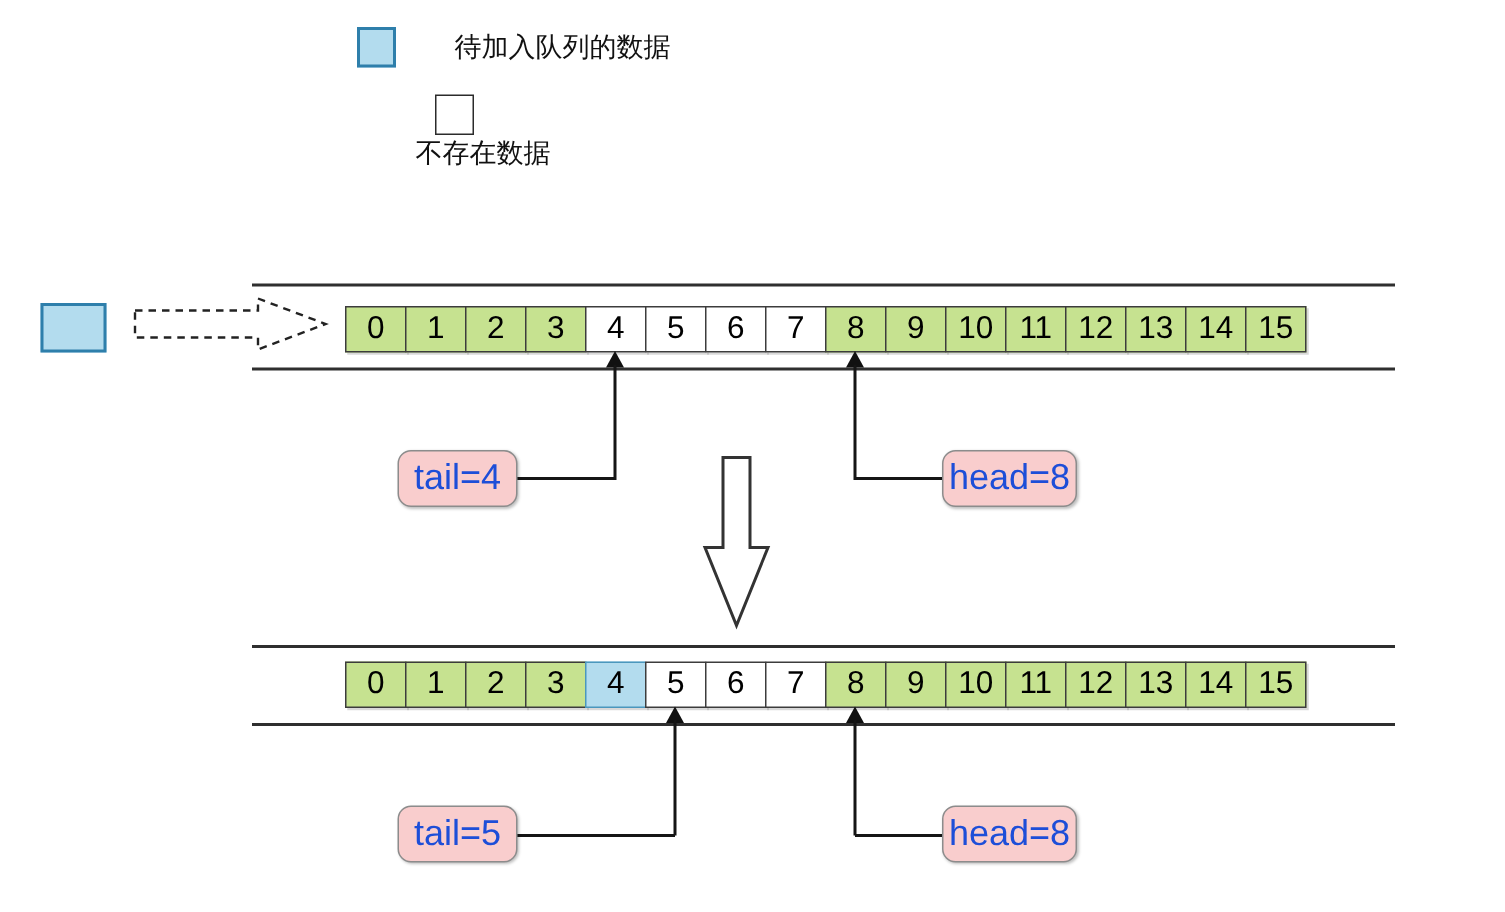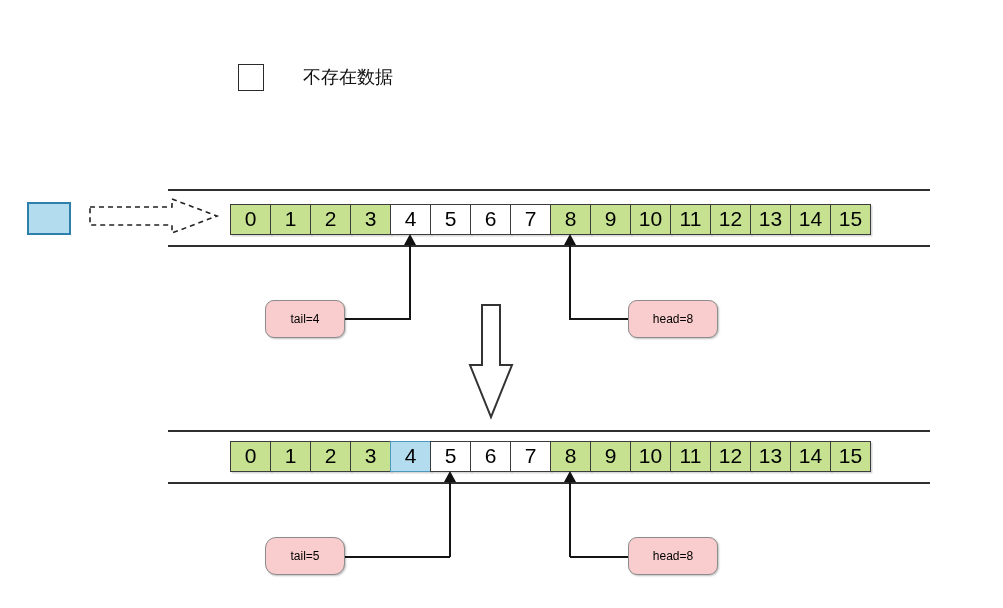--- a/index.html
+++ b/index.html
@@ -30,28 +30,32 @@
   .cell.pending{background:#b3dcee;border-color:#4b97bd;}
   
   .vline{position:absolute;width:2px;background:#151515;}
   .hline{position:absolute;height:2px;background:#151515;}
   .arrow-up{position:absolute;width:0;height:0;
     border-left:6px solid transparent;border-right:6px solid transparent;
     border-bottom:11px solid #111;}
   .pointer-box{position:absolute;box-sizing:border-box;height:38px;
     background:#f9cdcd;border:1.5px solid #8c8c8c;border-radius:9px;
     display:flex;align-items:center;justify-content:center;
-    font-size:12px;color:#000000;box-shadow:1px 1px 2px rgba(0,0,0,0.25);text-align:right;}
+    font-size:24px;color:#1d4ed8;box-shadow:1px 1px 2px rgba(0,0,0,0.25);text-align:right;}
 </style>
 </head>
 <body>
 
 <div class="canvas" id="canvas">
 
-  <div class="legend-row" style="top:63px;">
+  <div class="legend-row" style="top:17px;">
+    <span class="swatch pending"></span>
+    <span class="legend-label">待加入队列的数据</span>
+  </div>
+  <div class="legend-row" style="top:63px;flex-direction:column;">
     <span class="swatch empty"></span>
     <span class="legend-label">不存在数据</span>
   </div>
 
   <div class="rail" style="top:189px;"></div>
   <div class="rail" style="top:245px;"></div>
 
   <div class="rail" style="top:430px;"></div>
   <div class="rail" style="top:482px;"></div>
 
@@ -98,18 +102,18 @@
     <div class="cell filled" style="left: 590px; top: 441px;">9</div>
     <div class="cell filled" style="left: 630px; top: 441px;">10</div>
     <div class="cell filled" style="left: 670px; top: 441px;">11</div>
     <div class="cell filled" style="left: 710px; top: 441px;">12</div>
     <div class="cell filled" style="left: 750px; top: 441px;">13</div>
     <div class="cell filled" style="left: 790px; top: 441px;">14</div>
     <div class="cell filled" style="left: 830px; top: 441px;">15</div>
     <div class="arrow-up" style="left: 444px; top: 471px;"></div>
     <div class="vline" style="left: 449px; top: 480px; height: 77px;"></div>
     <div class="hline" style="left: 344px; top: 556px; width: 106px;"></div>
-    <div class="pointer-box" style="left: 265px; top: 537px; width: 80px; border-radius: 11px;">tail=5</div>
+    <div class="pointer-box" style="left: 265px; top: 537px; width: 80px;">tail=5</div>
     <div class="arrow-up" style="left: 564px; top: 471px;"></div>
     <div class="vline" style="left: 569px; top: 480px; height: 77px;"></div>
     <div class="hline" style="left: 570px; top: 556px; width: 59px;"></div>
     <div class="pointer-box" style="left: 628px; top: 537px; width: 90px;">head=8</div>
   </div>
 
 </body></html>

